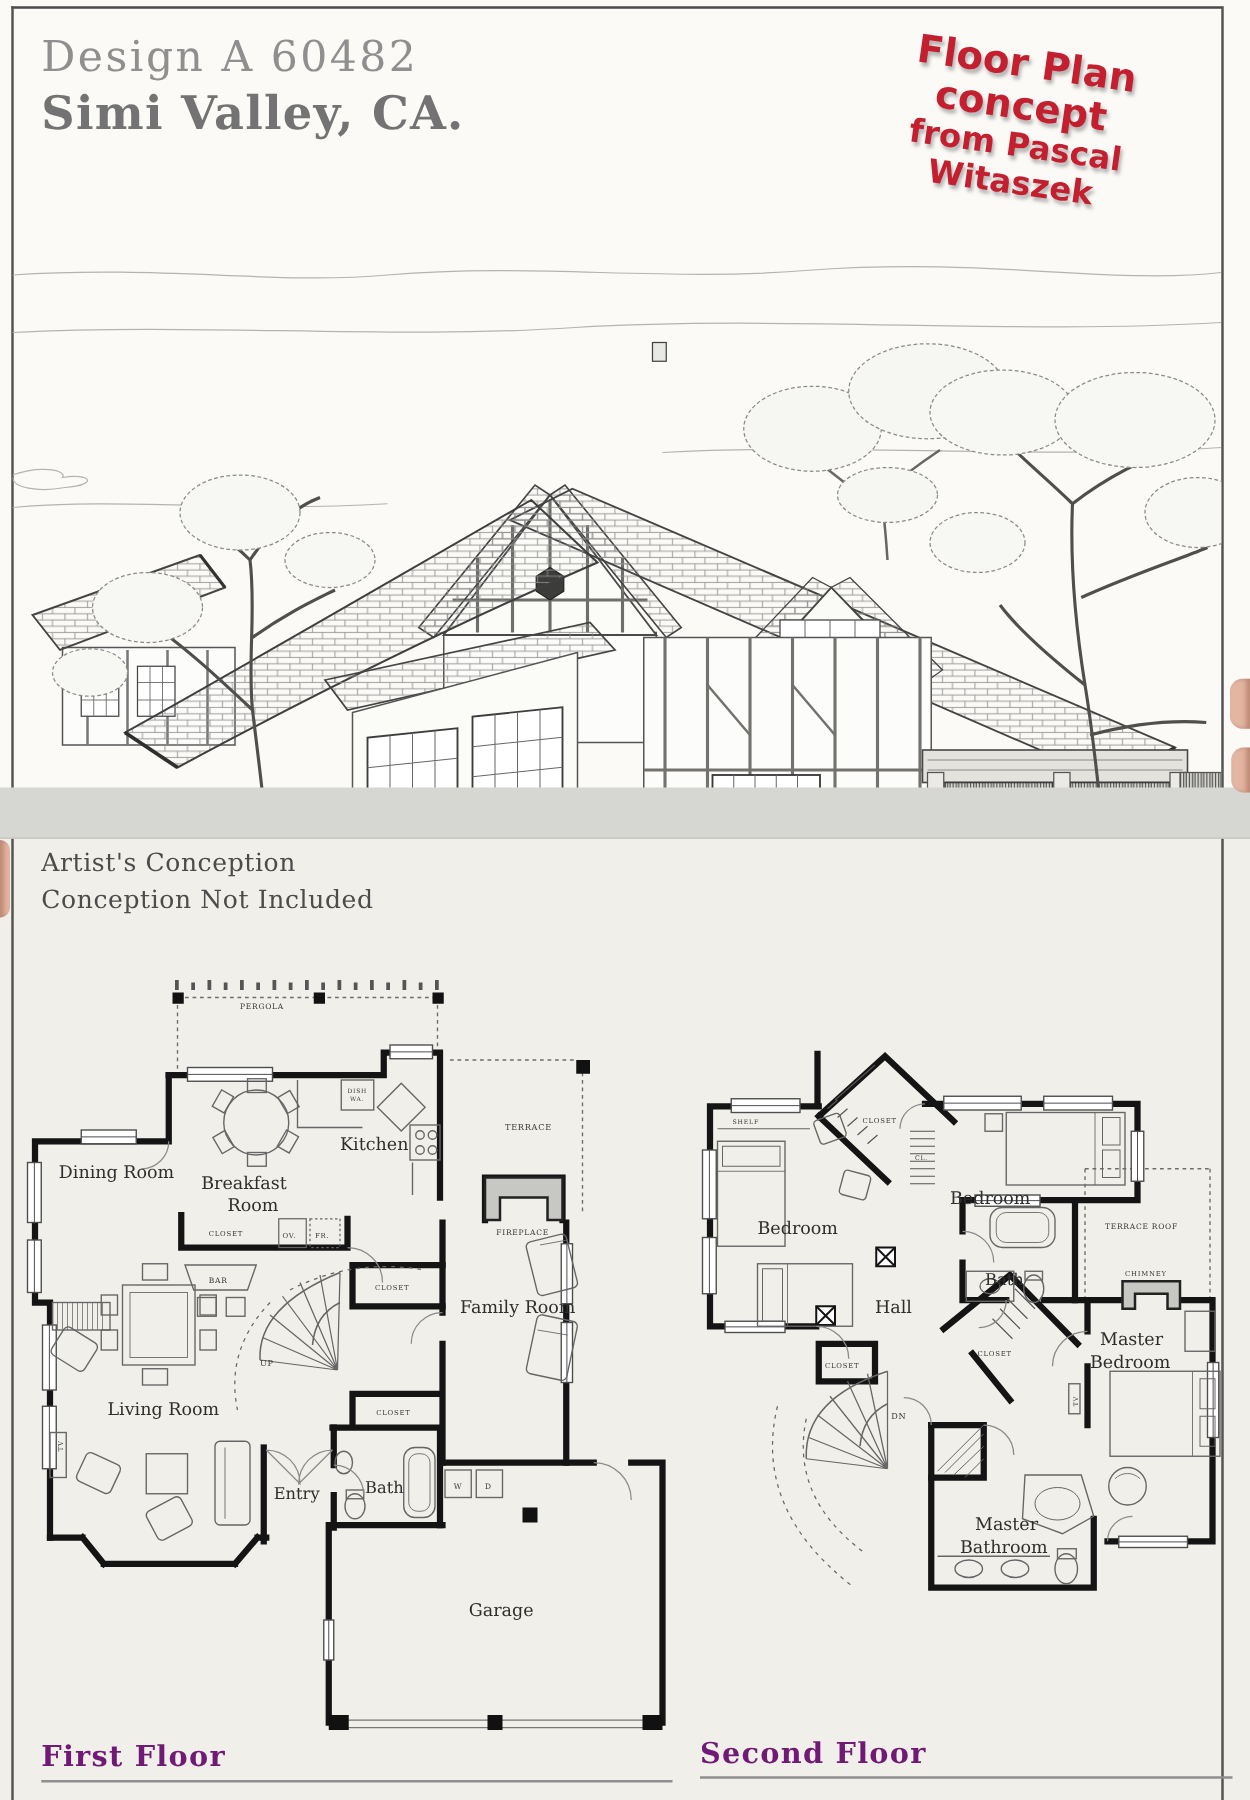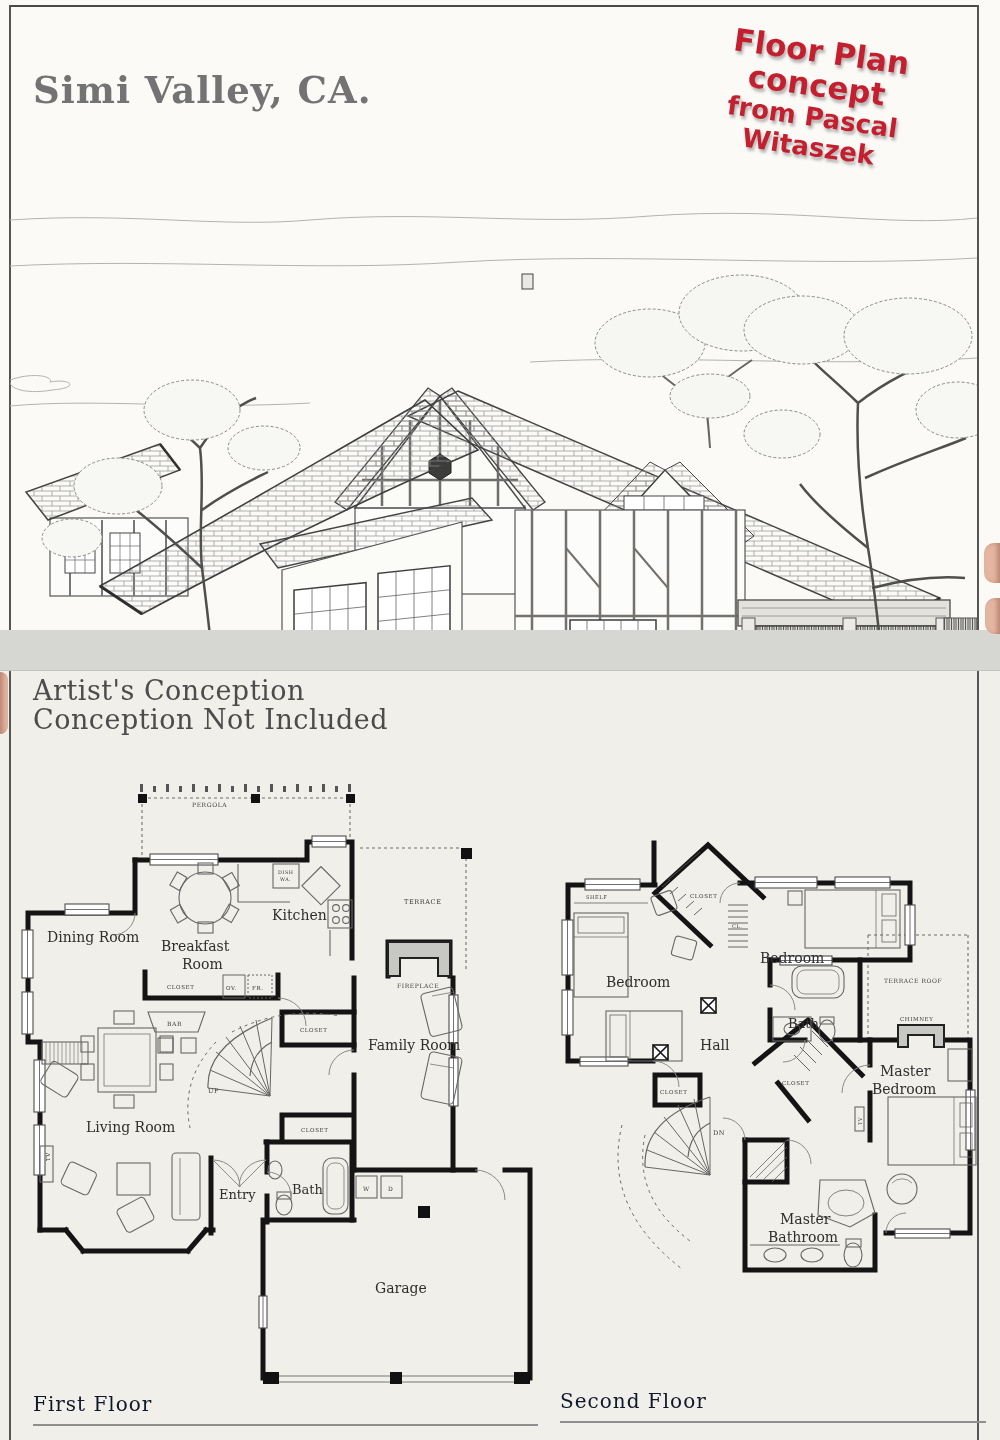--- a/index.html
+++ b/index.html
@@ -11,36 +11,37 @@
   .border-right{position:absolute;left:977px;top:5px;width:0;height:1435px;border-left:2px solid #555;}
   .hdr-design{position:absolute;left:33px;top:26px;font-size:34px;letter-spacing:2px;color:#8f8f8f;}
   .hdr-loc{position:absolute;left:33px;top:68px;font-size:37px;font-weight:bold;letter-spacing:1px;color:#737373;}
   .stamp{position:absolute;left:660px;top:34px;width:310px;text-align:center;transform:rotate(8deg);
          font-family:"DejaVu Sans","Liberation Sans",sans-serif;font-weight:bold;color:var(--stamp,#c41f2f);
          text-shadow:2px 3px 3px rgba(110,110,110,.5);}
   .stamp .l1{font-size:31px;line-height:34px;}
   .stamp .l2{font-size:26px;line-height:30px;}
   .divider{position:absolute;left:0;top:630px;width:1000px;height:40px;background:#d6d6d3;
            border-bottom:1px solid #c2c2bf;}
-  .caption{position:absolute;left:33px;top:676px;font-size:27px;line-height:29px;color:#4c4c4c;letter-spacing:.5px;}
-  .floor-title{position:absolute;font-size:20px;color:#0f172a;letter-spacing:1px;}
+  .caption{position:absolute;left:33px;top:676px;font-size:20px;line-height:29px;color:#4c4c4c;letter-spacing:.5px;}
+  .floor-title{position:absolute;font-size:23px;color:#701a75;letter-spacing:1px;font-weight:bold;}
   .rule{position:absolute;height:0;border-top:2px solid #8f8f8f;}
   .finger{position:absolute;background:#e4b6a2;box-shadow:inset -3px 0 4px rgba(150,90,70,.5);}
   svg text{font-family:"DejaVu Serif","Liberation Serif",serif;fill:#2e2e2e;}
   svg .sm{letter-spacing:.6px;fill:#3a3a3a;}
 </style>
 </head>
 <body>
 
 <div class="page" style="--stamp: #c41f2f;">
   <div class="illu-bg"></div>
   <div class="border-top"></div>
   <div class="border-left"></div>
   <div class="border-right"></div>
 
+  <div class="hdr-design">Design A 60482</div>
   <div class="hdr-loc">Simi Valley, CA.</div>
 
   <div class="stamp">
     <div class="l1">Floor Plan concept</div>
     <div class="l2">from Pascal Witaszek</div>
   </div>
 
   <svg style="position:absolute;left:10px;top:148px;" width="967" height="484" viewBox="0 0 967 484">
     <defs>
       <pattern id="shing" width="18" height="10" patternUnits="userSpaceOnUse">

